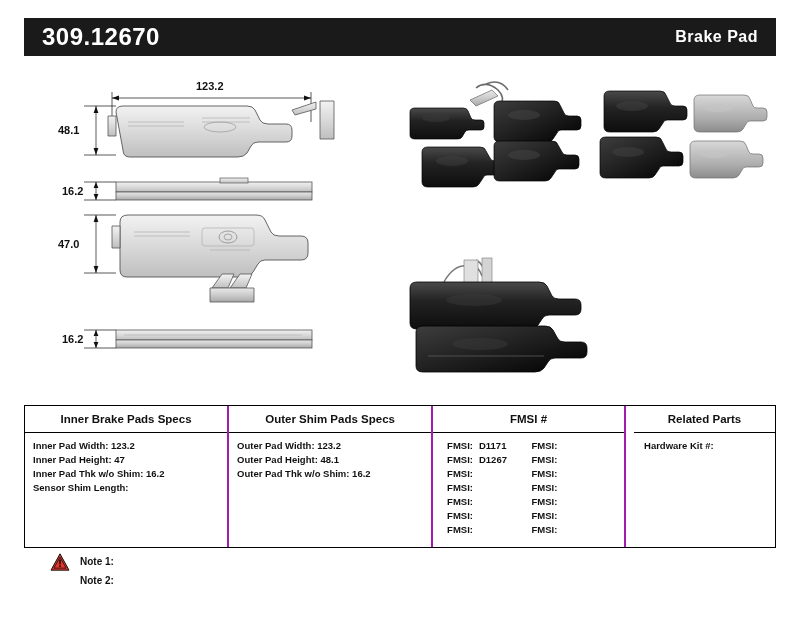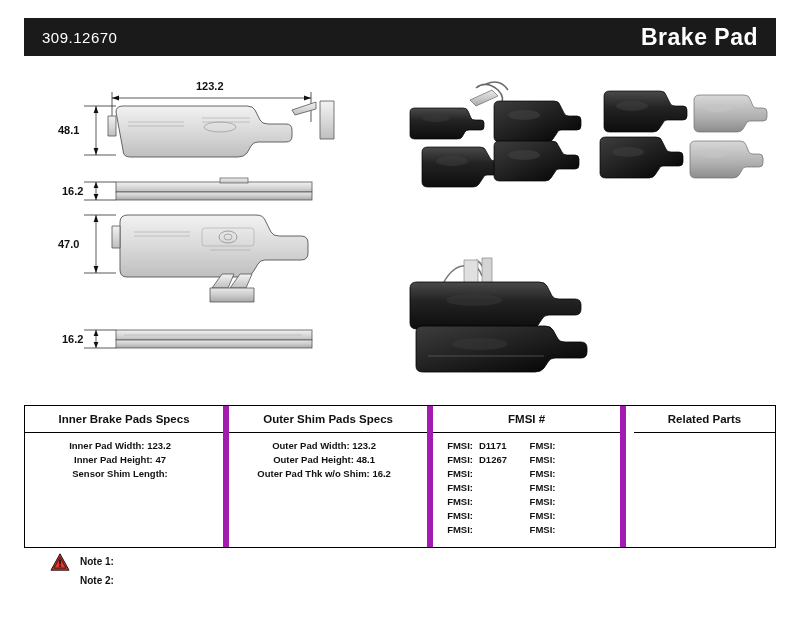--- a/index.html
+++ b/index.html
@@ -24,30 +24,30 @@
     width: 752px;
     height: 38px;
     background: #1a1a1a;
     color: #ffffff;
   }
   .header .part-number {
     position: absolute;
     left: 18px;
     top: 50%;
     transform: translateY(-50%);
-    font-size: 15px;
-    font-weight: normal;
+    font-size: 24px;
+    font-weight: bold;
     letter-spacing: 0.5px;
   }
   .header .doc-type {
     position: absolute;
     right: 18px;
     top: 50%;
     transform: translateY(-50%);
-    font-size: 23px;
+    font-size: 16px;
     font-weight: bold;
     letter-spacing: 0.5px;
   }
 
   
   .drawing-area {
     position: absolute;
     left: 24px;
     top: 60px;
     width: 752px;
@@ -70,21 +70,21 @@
     width: 752px;
     border: 1px solid #000;
     box-sizing: border-box;
   }
   .spec-table .cols {
     display: flex;
     width: 100%;
   }
   .col {
     box-sizing: border-box;
-    border-right: 6px solid #a21caf;
+    border-right: 2px solid #a21caf;
   }
   .col:last-child { border-right: none; margin-left: 8px; }
   .col-inner { width: 27.5%; }
   .col-outer { width: 27.5%; }
   .col-fmsi { width: 26%; }
   .col-related { width: 19%; }
 
   .col-head {
     text-align: center;
     font-size: 11.5px;
@@ -93,21 +93,21 @@
     border-bottom: 1px solid #000;
   }
   .col-body {
     padding: 6px 8px 10px 8px;
     min-height: 112px;
     box-sizing: border-box;
   }
   .spec-line {
     font-size: 9.5px;
     font-weight: bold;
-    text-align: center;
+    text-align: left;
     line-height: 14px;
     padding-right: 8px;
     white-space: nowrap;
   }
   .fmsi-grid {
     display: flex;
     padding-left: 6px;
   }
   .fmsi-col {
     width: 50%;
@@ -355,20 +355,21 @@
 </div>
 
 <div class="spec-table">
   <div class="cols">
 
     <div class="col col-inner">
       <div class="col-head">Inner Brake Pads Specs</div>
       <div class="col-body">
         <div class="spec-line">Inner Pad Width: 123.2</div>
         <div class="spec-line">Inner Pad Height: 47</div>
+        <div class="spec-line">Inner Pad Thk w/o Shim: 16.2</div>
         <div class="spec-line">Sensor Shim Length:</div>
       </div>
     </div>
 
     <div class="col col-outer">
       <div class="col-head">Outer Shim Pads Specs</div>
       <div class="col-body">
         <div class="spec-line">Outer Pad Width: 123.2</div>
         <div class="spec-line">Outer Pad Height: 48.1</div>
         <div class="spec-line">Outer Pad Thk w/o Shim: 16.2</div>
@@ -396,20 +397,23 @@
             <div class="fmsi-line"><span>FMSI:</span><span class="val"></span></div>
             <div class="fmsi-line"><span>FMSI:</span><span class="val"></span></div>
             <div class="fmsi-line"><span>FMSI:</span><span class="val"></span></div>
           </div>
         </div>
       </div>
     </div>
 
     <div class="col col-related">
       <div class="col-head">Related Parts</div>
+      <div class="col-body">
+        <div class="related-line">Hardware Kit #:</div>
+      </div>
     </div>
 
   </div>
 </div>
 
 <div class="notes">
   <div class="notes-row">
     <svg class="warn-icon" viewBox="0 0 24 22">
       <path d="M12 1 L23 21 L1 21 Z" fill="#e8342a" stroke="#111" stroke-width="1.2"></path>
       <path d="M12 5 L19.5 18.5 L4.5 18.5 Z" fill="none" stroke="#111" stroke-width="1"></path>

